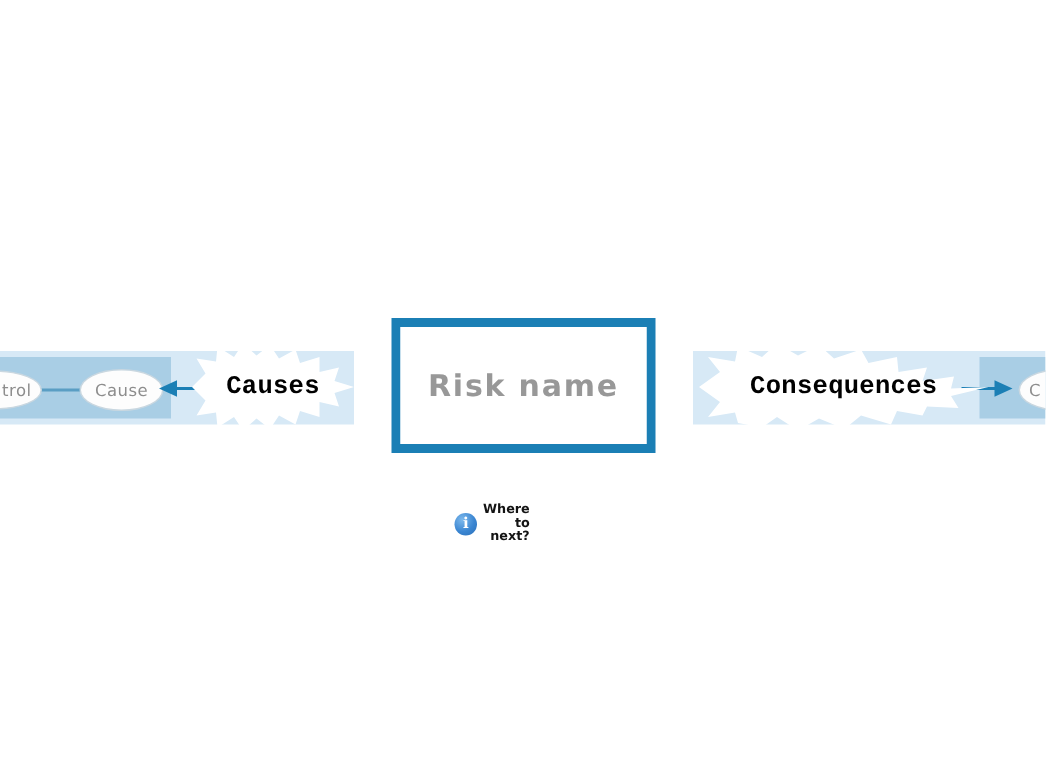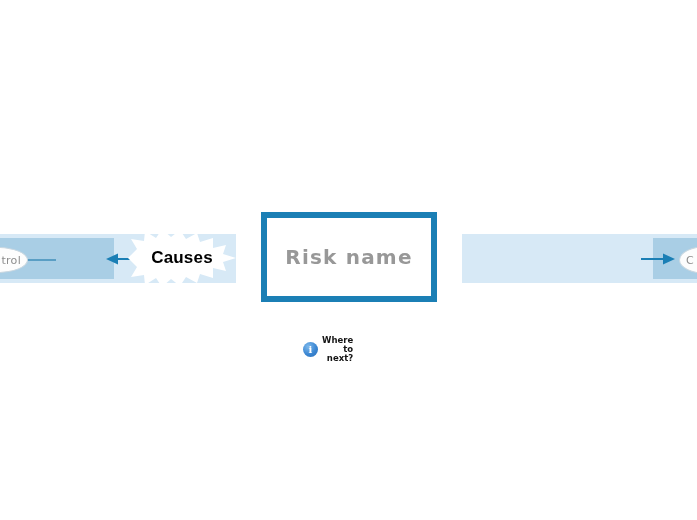--- a/index.html
+++ b/index.html
@@ -104,21 +104,21 @@
   }
   .star-callout svg { display: block; }
   .star-label {
     position: absolute;
     left: 0; top: 0;
     width: 100%;
     height: 100%;
     display: flex;
     align-items: center;
     justify-content: center;
-    font-family: Liberation Sans, sans-serif;
+    font-family: Liberation Mono, monospace;
     font-weight: bold;
     font-size: 17px;
     color: #000000;
     letter-spacing: 0.2px;
     pointer-events: none;
   }
   #star-causes { left: 128px; top: 229px; width: 108px; height: 58px; }
   #star-conseq { left: 466px; top: 229px; width: 193px; height: 58px; }
   #star-conseq .star-label { font-size: 17px; }
 
@@ -193,20 +193,21 @@
   <div id="left-band-outer" class="band-outer"></div>
   <div id="left-band-inner" class="band-inner"></div>
 
   <div id="right-band-outer" class="band-outer"></div>
   <div id="right-band-inner" class="band-inner"></div>
 
   <div id="connector-control-cause" class="connector-line"></div>
 
   <div id="node-control" class="node-ellipse">trol</div>
 
+  <div id="node-cause" class="node-ellipse">Cause</div>
 
   <div id="node-consequence" class="node-ellipse">C</div>
 
   <svg id="arrow-causes" class="arrow-svg" width="34" height="16" viewBox="0 0 34 16">
     <line x1="10" y1="8" x2="34" y2="8" stroke="#1b7fb5" stroke-width="2"></line>
     <polygon points="0,8 12,2.5 12,13.5" fill="#1b7fb5"></polygon>
   </svg>
 
   <svg id="arrow-conseq" class="arrow-svg" width="34" height="16" viewBox="0 0 34 16">
     <line x1="0" y1="8" x2="24" y2="8" stroke="#1b7fb5" stroke-width="2"></line>
@@ -216,20 +217,29 @@
   <div id="star-causes" class="star-callout">
     <svg width="108" height="58" viewBox="0 0 108 58">
       <polygon fill="#ffffff" points="
         0,29 9,20 3,10 16,12 17,2 28,9 34,0 43,8 52,1 58,10 69,4 72,13 85,9
         85,19 98,16 95,25 108,29 95,33 98,42 85,39 85,49 72,45 69,54 58,48
         52,57 43,50 34,58 28,49 17,56 16,46 3,48 9,38"></polygon>
     </svg>
     <div class="star-label">Causes</div>
   </div>
 
+  <div id="star-conseq" class="star-callout">
+    <svg width="193" height="58" viewBox="0 0 193 58">
+      <polygon fill="#ffffff" points="
+        0,29 14,19 6,9 24,12 26,2 42,9 52,0 66,8 80,1 90,10 108,4 113,13 132,9
+        133,19 152,16 149,25 170,22 168,30 193,29 168,35 173,43 152,42 149,48
+        132,45 128,54 108,48 97,57 80,50 66,58 52,49 42,56 26,53 24,46 6,49 14,39"></polygon>
+    </svg>
+    <div class="star-label">Consequences</div>
+  </div>
 
   <div id="risk-box">
     <div id="risk-box-inner">
       <span id="risk-name-text">Risk name</span>
     </div>
   </div>
 
   <div id="where-next">
     <div id="info-icon">i</div>
     <div id="where-next-label">Where

